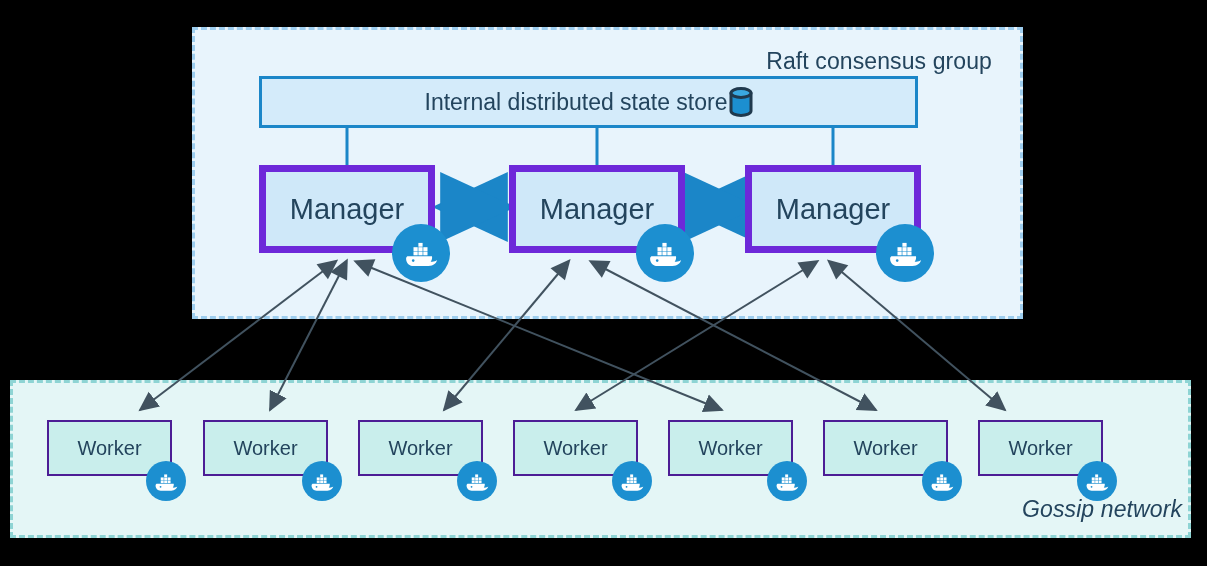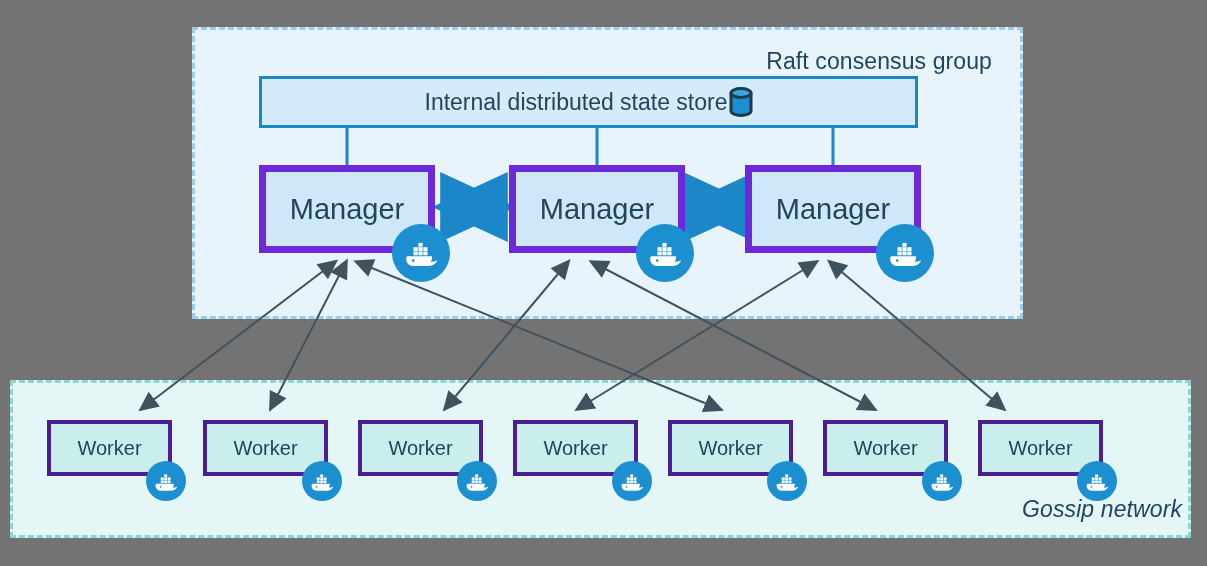--- a/index.html
+++ b/index.html
@@ -7,21 +7,21 @@
     padding: 0;
     background: #ffffff;
   }
   body {
     font-family: "Liberation Sans", sans-serif;
   }
   #stage {
     position: relative;
     width: 1207px;
     height: 566px;
-    background: #737373;
+    background: #000000;
     overflow: hidden;
   }
   
   .group {
     position: absolute;
     box-sizing: border-box;
   }
   #raft-group {
     left: 192px;
     top: 27px;
@@ -72,21 +72,21 @@
     border: 3px solid #1b86c8;
     font-size: 23px;
   }
   .manager-box {
     background: #cfe8f9;
     border: 7px solid #6d28d9;
     font-size: 29px;
   }
   .worker-box {
     background: #c9eeec;
-    border: 4px solid #4c1d95;
+    border: 2px solid #4c1d95;
     font-size: 20px;
   }
   .store-inner {
     display: flex;
     align-items: center;
     gap: 1px;
   }
 
   
   .whale {

